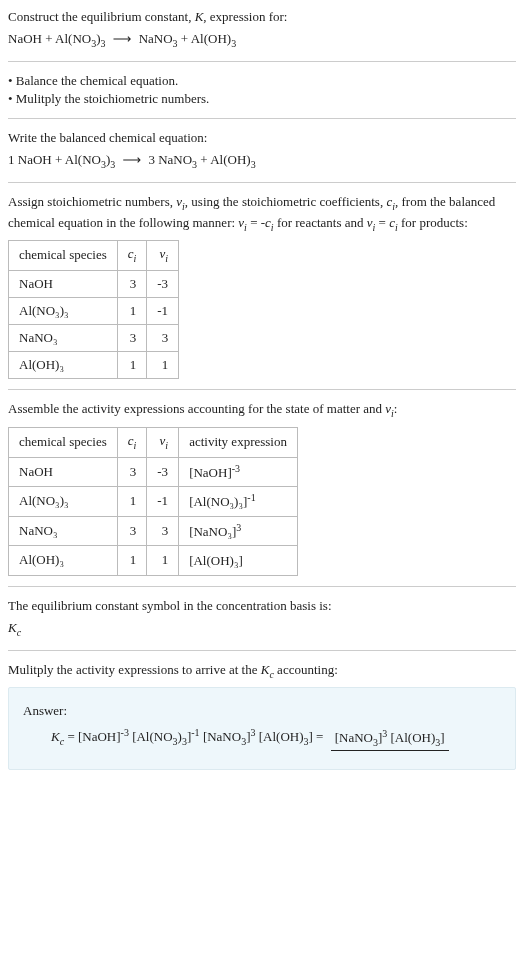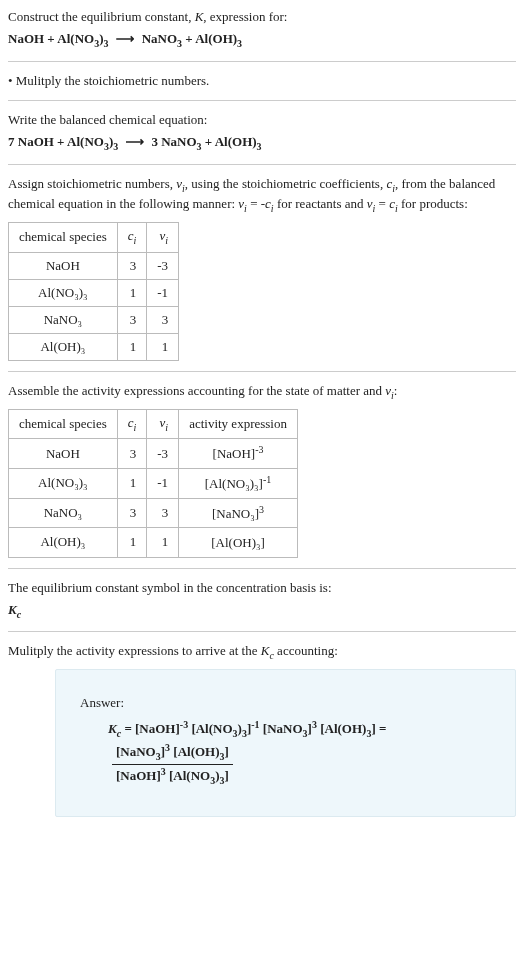--- a/index.html
+++ b/index.html
@@ -21,77 +21,77 @@
   .sup { font-size: 10px; vertical-align: super; }
   .it { font-style: italic; }
   .arrow { display: inline-block; margin: 0 4px; }
   table.data {
     border-collapse: collapse;
     margin: 6px 0;
   }
   table.data td, table.data th {
     border: 1px solid #bbb;
     padding: 4px 10px;
-    text-align: center;
+    text-align: left;
     font-weight: normal;
     font-size: 13px;
   }
   table.data td.r { text-align: right; }
   table.data td.c { text-align: right; }
   .answer {
     background: #eef7fb;
     border: 1px solid #dceaf0;
-    padding: 24px;
+    padding: 14px;
     border-radius: 2px;
     margin-top: 6px;
-    margin-left: 47px;
   }
   .frac {
     display: inline-block;
     vertical-align: middle;
     text-align: center;
     font-size: 13px;
     margin-left: 4px;
   }
   .frac .num {
     display: block;
     border-bottom: 1px solid #222;
     padding: 0 4px;
   }
   .frac .den {
     display: block;
     padding: 0 4px;
   }
-  .eq-line { margin: 4px 0; font-weight: bold; }
+  .eq-line { margin: 4px 0; }
   .subi { font-size: 10px; vertical-align: sub; font-style: italic; }
   .indent { padding-left: 28px; }
 </style>
 </head>
 <body>
 
 <div>
   <span>Construct the equilibrium constant, </span><span class="it">K</span><span>, expression for:</span>
 </div>
 <div class="eq-line">
   <span>NaOH + Al(NO</span><span class="sub">3</span><span>)</span><span class="sub">3</span>
   <span class="arrow">⟶</span>
   <span>NaNO</span><span class="sub">3</span><span> + Al(OH)</span><span class="sub">3</span>
 </div>
 
 <hr>
 
 <div>
+  <div>• Balance the chemical equation.</div>
   <div>• Mulitply the stoichiometric numbers.</div>
 </div>
 
 <hr>
 
 <div>Write the balanced chemical equation:</div>
 <div class="eq-line">
-  <span>7 NaOH + Al(NO</span><span class="sub">3</span><span>)</span><span class="sub">3</span>
+  <span>1 NaOH + Al(NO</span><span class="sub">3</span><span>)</span><span class="sub">3</span>
   <span class="arrow">⟶</span>
   <span>3 NaNO</span><span class="sub">3</span><span> + Al(OH)</span><span class="sub">3</span>
 </div>
 
 <hr>
 
 <div>
   <span>Assign stoichiometric numbers, </span><span class="it">ν</span><span class="subi">i</span><span>, using the stoichiometric coefficients, </span><span class="it">c</span><span class="subi">i</span><span>, from the balanced chemical equation in the following manner: </span><span class="it">ν</span><span class="subi">i</span><span> = -</span><span class="it">c</span><span class="subi">i</span><span> for reactants and </span><span class="it">ν</span><span class="subi">i</span><span> = </span><span class="it">c</span><span class="subi">i</span><span> for products:</span>
 </div>
 
@@ -180,18 +180,15 @@
 </div>
 
 <div class="answer">
   <div>Answer:</div>
   <div class="indent eq-line" style="margin-top:6px;">
     <span class="it">K</span><span class="subi">c</span><span> = [NaOH]</span><span class="sup">-3</span><span> [Al(NO</span><span class="sub">3</span><span>)</span><span class="sub">3</span><span>]</span><span class="sup">-1</span><span> [NaNO</span><span class="sub">3</span><span>]</span><span class="sup">3</span><span> [Al(OH)</span><span class="sub">3</span><span>] = </span>
     <span class="frac">
       <span class="num">
         <span>[NaNO</span><span class="sub">3</span><span>]</span><span class="sup">3</span><span> [Al(OH)</span><span class="sub">3</span><span>]</span>
       </span>
-      <span class="den">
-        <span>[NaOH]</span><span class="sup">3</span><span> [Al(NO</span><span class="sub">3</span><span>)</span><span class="sub">3</span><span>]</span>
-      </span>
     </span>
   </div>
 </div>
 
 </body></html>

